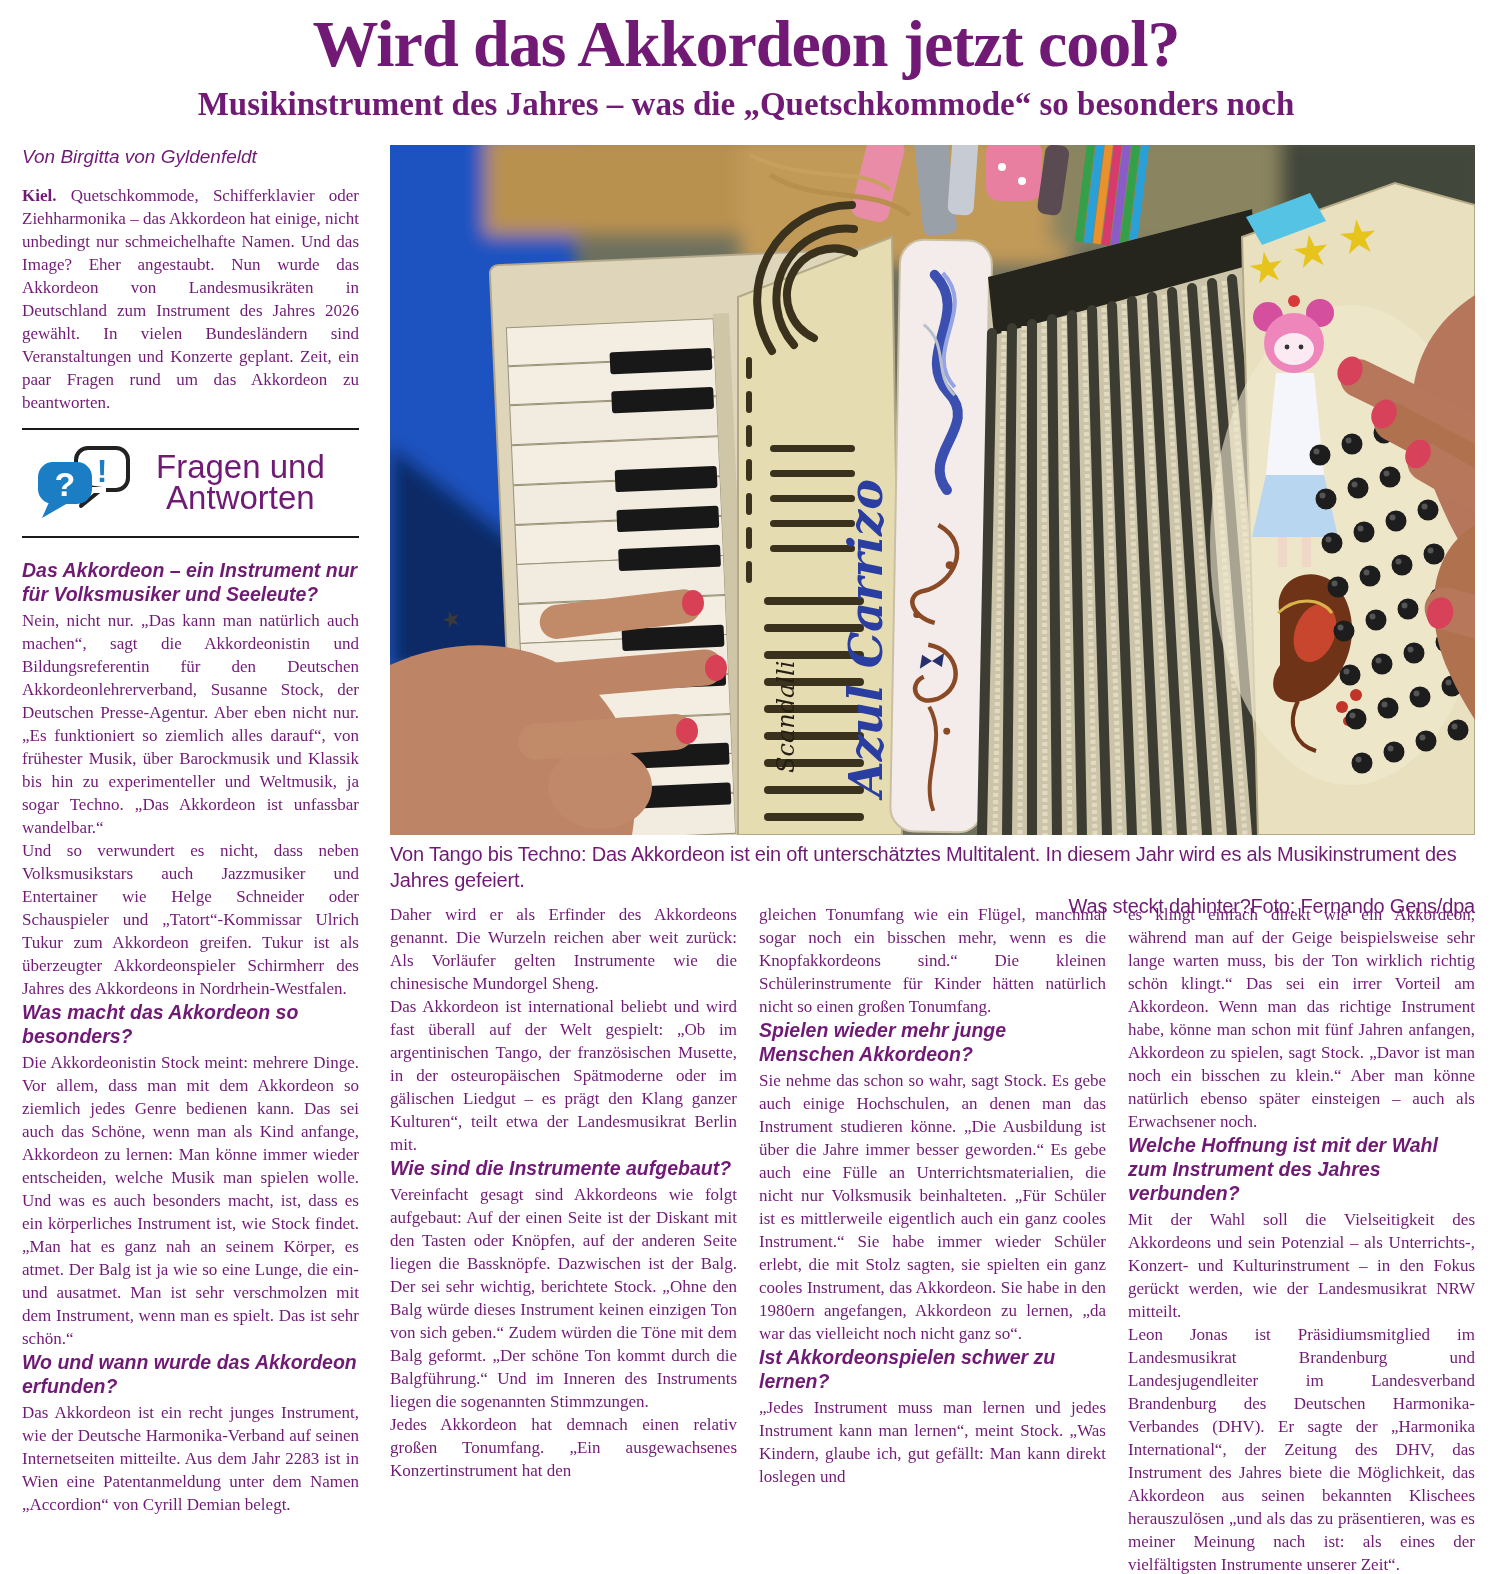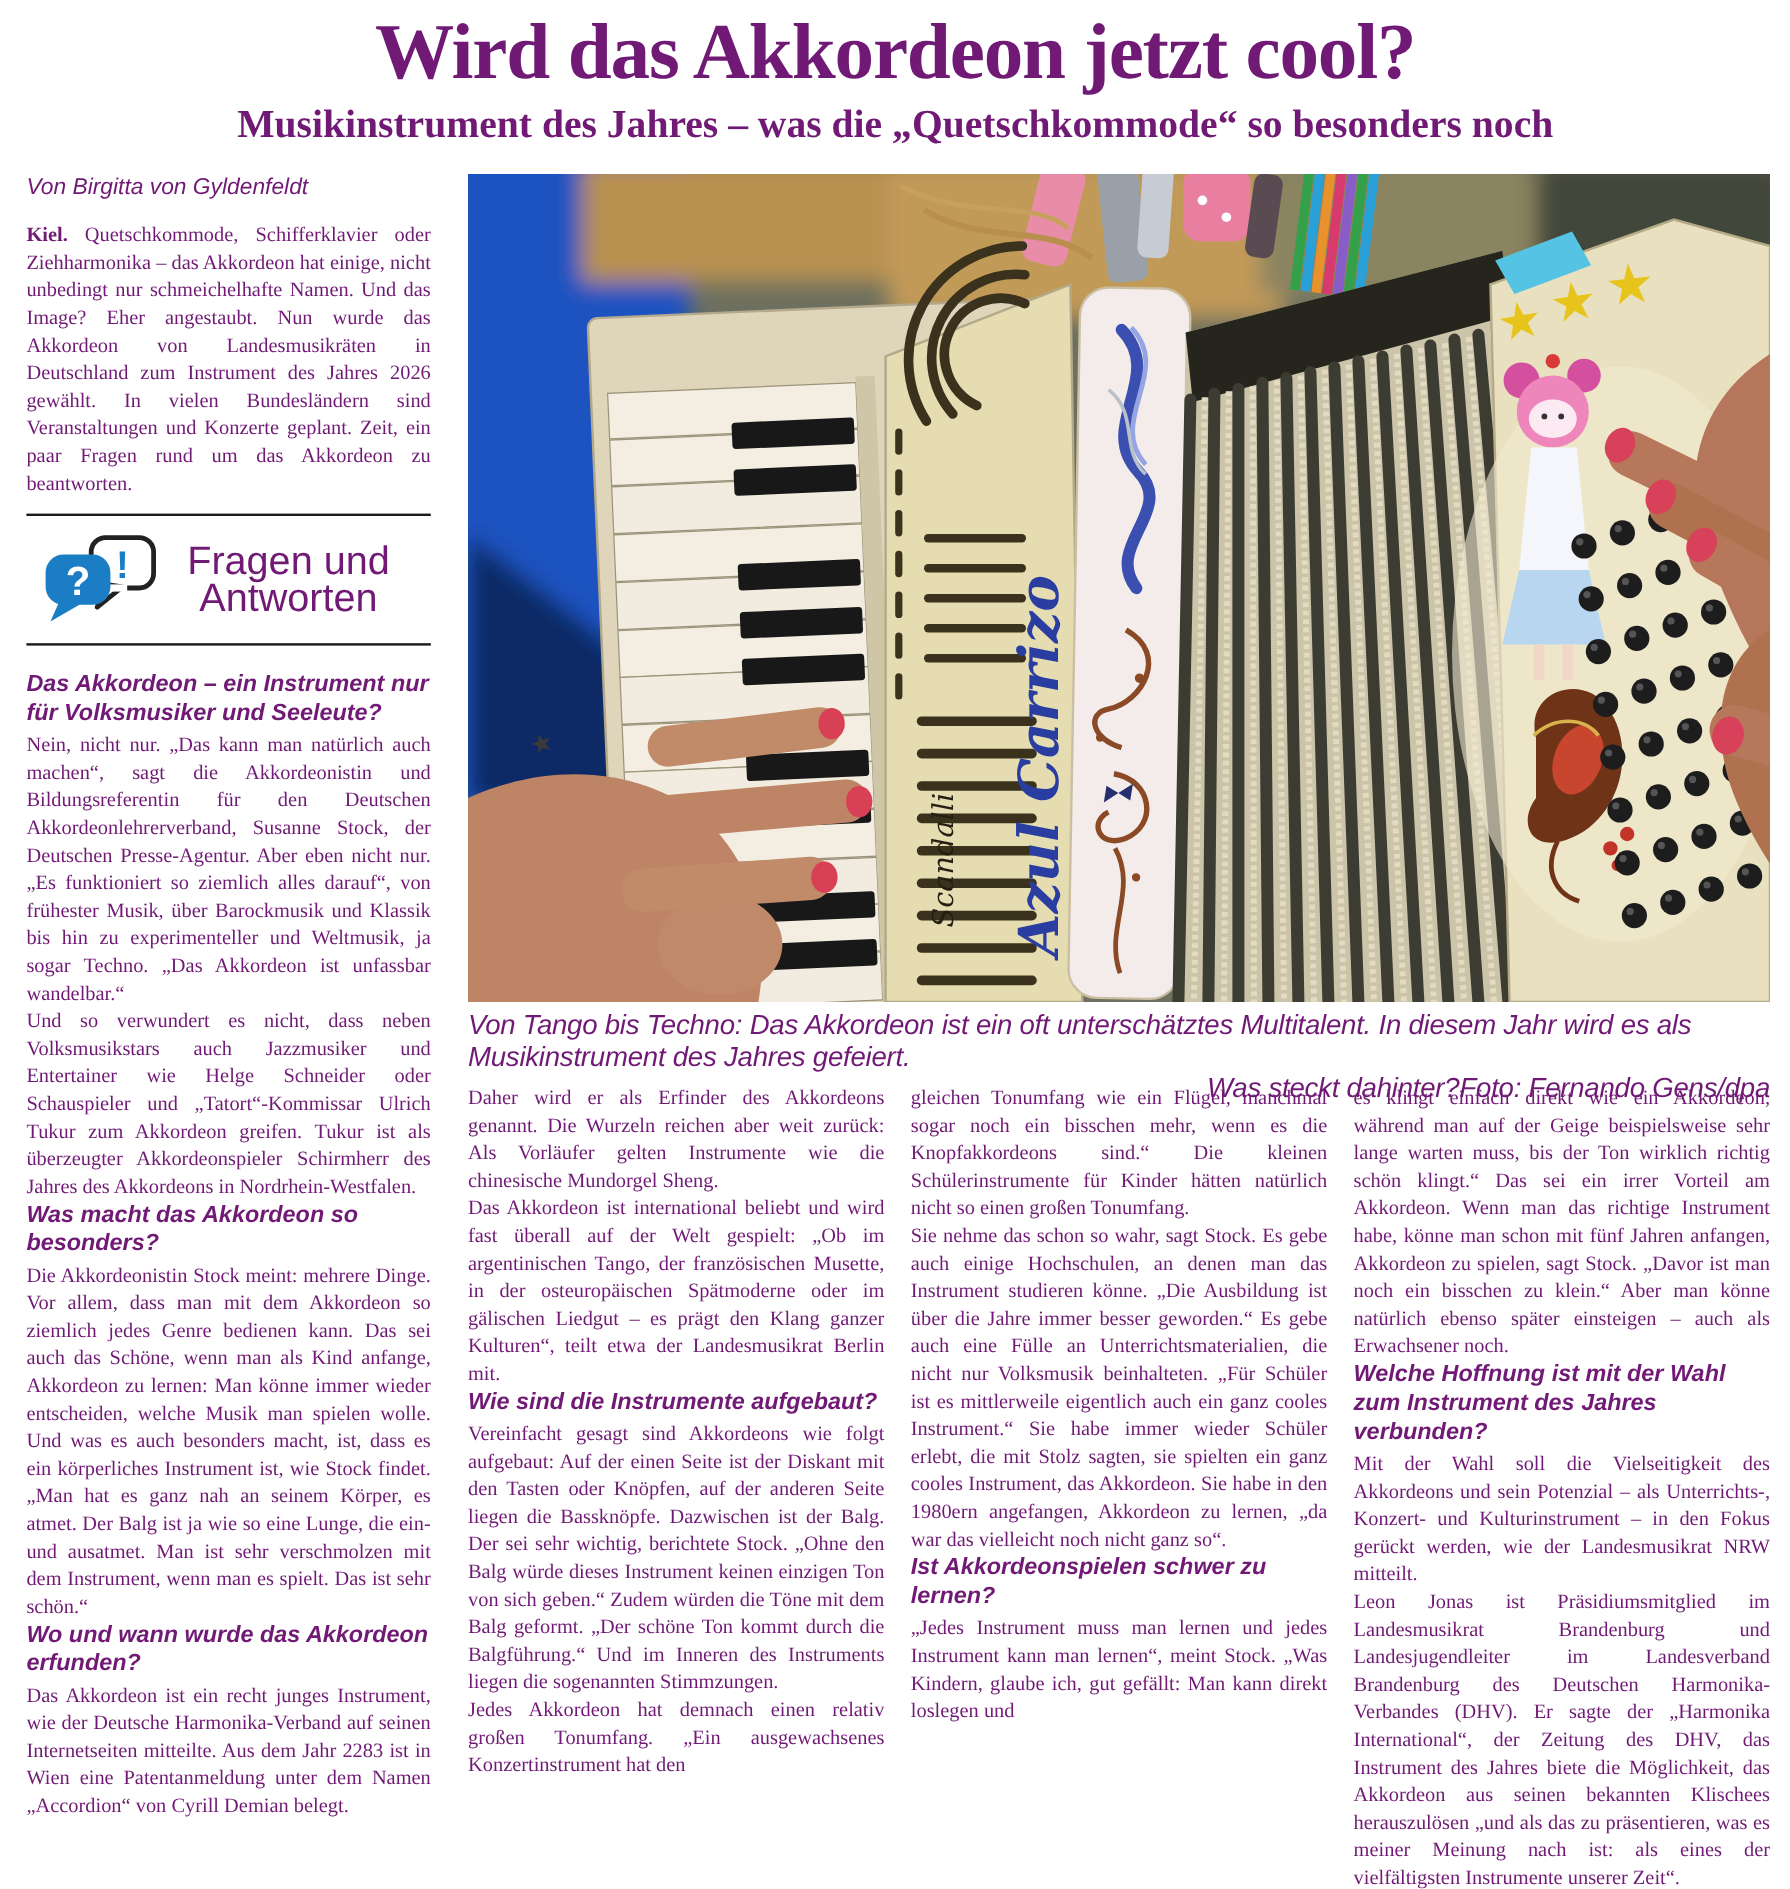--- a/index.html
+++ b/index.html
@@ -17,21 +17,21 @@
         -webkit-hyphens:auto;}
   .lead .loc{font-weight:700;}
   .qa-box{margin-top:14px;border-top:2.5px solid #1a1a1a;border-bottom:2px solid #1a1a1a;
           padding:12px 6px 14px 14px;display:flex;align-items:center;gap:20px;}
   .qa-label{font-family:"Liberation Sans",sans-serif;font-size:33px;line-height:31px;text-align:center;}
   .qhead{font-family:"Liberation Sans",sans-serif;font-weight:700;font-style:italic;
          font-size:19.5px;line-height:24px;margin:0 0 3px 0;text-align:left;}
   .qhead.first{margin-top:20px;}
   .photo{position:absolute;left:390px;top:145px;width:1085px;height:690px;}
   .caption{position:absolute;left:390px;top:841px;width:1085px;
-           font-family:"Liberation Sans",sans-serif;font-style:italic;font-size:23px;
+           font-family:"Liberation Sans",sans-serif;font-size:20px;
            line-height:26px;letter-spacing:-0.2px;}
   .caption .row2{display:flex;justify-content:flex-end;}
   .col{position:absolute;top:903px;width:347px;}
   .col1{left:390px;} .col2{left:759px;} .col3{left:1128px;}
   svg text{user-select:none;}
 </style>
 </head>
 <body>
 
 <div class="page">
@@ -339,20 +339,21 @@
   <div class="col col1">
     <p class="body">Daher wird er als Erfinder des Akkordeons genannt. Die Wurzeln reichen aber weit zurück: Als Vorläufer gelten Instrumente wie die chinesische Mundorgel Sheng.</p>
     <p class="body">Das Akkordeon ist international beliebt und wird fast überall auf der Welt gespielt: „Ob im argentinischen Tango, der französischen Musette, in der osteuropäischen Spätmoderne oder im gälischen Liedgut – es prägt den Klang ganzer Kulturen“, teilt etwa der Landesmusikrat Berlin mit.</p>
     <p class="qhead">Wie sind die Instrumente aufgebaut?</p>
     <p class="body">Vereinfacht gesagt sind Akkordeons wie folgt aufgebaut: Auf der einen Seite ist der Diskant mit den Tasten oder Knöpfen, auf der anderen Seite liegen die Bassknöpfe. Dazwischen ist der Balg. Der sei sehr wichtig, berichtete Stock. „Ohne den Balg würde dieses Instrument keinen einzigen Ton von sich geben.“ Zudem würden die Töne mit dem Balg geformt. „Der schöne Ton kommt durch die Balgführung.“ Und im Inneren des Instruments liegen die sogenannten Stimmzungen.</p>
     <p class="body">Jedes Akkordeon hat demnach einen relativ großen Tonumfang. „Ein ausgewachsenes Konzertinstrument hat den</p>
   </div>
 
   <div class="col col2">
     <p class="body">gleichen Tonumfang wie ein Flügel, manchmal sogar noch ein bisschen mehr, wenn es die Knopfakkordeons sind.“ Die kleinen Schülerinstrumente für Kinder hätten natürlich nicht so einen großen Tonumfang.</p>
+    <p class="qhead">Spielen wieder mehr junge Menschen Akkordeon?</p>
     <p class="body">Sie nehme das schon so wahr, sagt Stock. Es gebe auch einige Hochschulen, an denen man das Instrument studieren könne. „Die Ausbildung ist über die Jahre immer besser geworden.“ Es gebe auch eine Fülle an Unterrichtsmaterialien, die nicht nur Volksmusik beinhalteten. „Für Schüler ist es mittlerweile eigentlich auch ein ganz cooles Instrument.“ Sie habe immer wieder Schüler erlebt, die mit Stolz sagten, sie spielten ein ganz cooles Instrument, das Akkordeon. Sie habe in den 1980ern angefangen, Akkordeon zu lernen, „da war das vielleicht noch nicht ganz so“.</p>
     <p class="qhead">Ist Akkordeonspielen schwer zu lernen?</p>
     <p class="body">„Jedes Instrument muss man lernen und jedes Instrument kann man lernen“, meint Stock. „Was Kindern, glaube ich, gut gefällt: Man kann direkt loslegen und</p>
   </div>
 
   <div class="col col3">
     <p class="body">es klingt einfach direkt wie ein Akkordeon, während man auf der Geige beispielsweise sehr lange warten muss, bis der Ton wirklich richtig schön klingt.“ Das sei ein irrer Vorteil am Akkordeon. Wenn man das richtige Instrument habe, könne man schon mit fünf Jahren anfangen, Akkordeon zu spielen, sagt Stock. „Davor ist man noch ein bisschen zu klein.“ Aber man könne natürlich ebenso später einsteigen – auch als Erwachsener noch.</p>
     <p class="qhead">Welche Hoffnung ist mit der Wahl zum Instrument des Jahres verbunden?</p>
     <p class="body">Mit der Wahl soll die Vielseitigkeit des Akkordeons und sein Potenzial – als Unterrichts-, Konzert- und Kulturinstrument – in den Fokus gerückt werden, wie der Landesmusikrat NRW mitteilt.</p>
     <p class="body">Leon Jonas ist Präsidiumsmitglied im Landesmusikrat Brandenburg und Landesjugendleiter im Landesverband Brandenburg des Deutschen Harmonika-Verbandes (DHV). Er sagte der „Harmonika International“, der Zeitung des DHV, das Instrument des Jahres biete die Möglichkeit, das Akkordeon aus seinen bekannten Klischees herauszulösen „und als das zu präsentieren, was es meiner Meinung nach ist: als eines der vielfältigsten Instrumente unserer Zeit“.</p>

